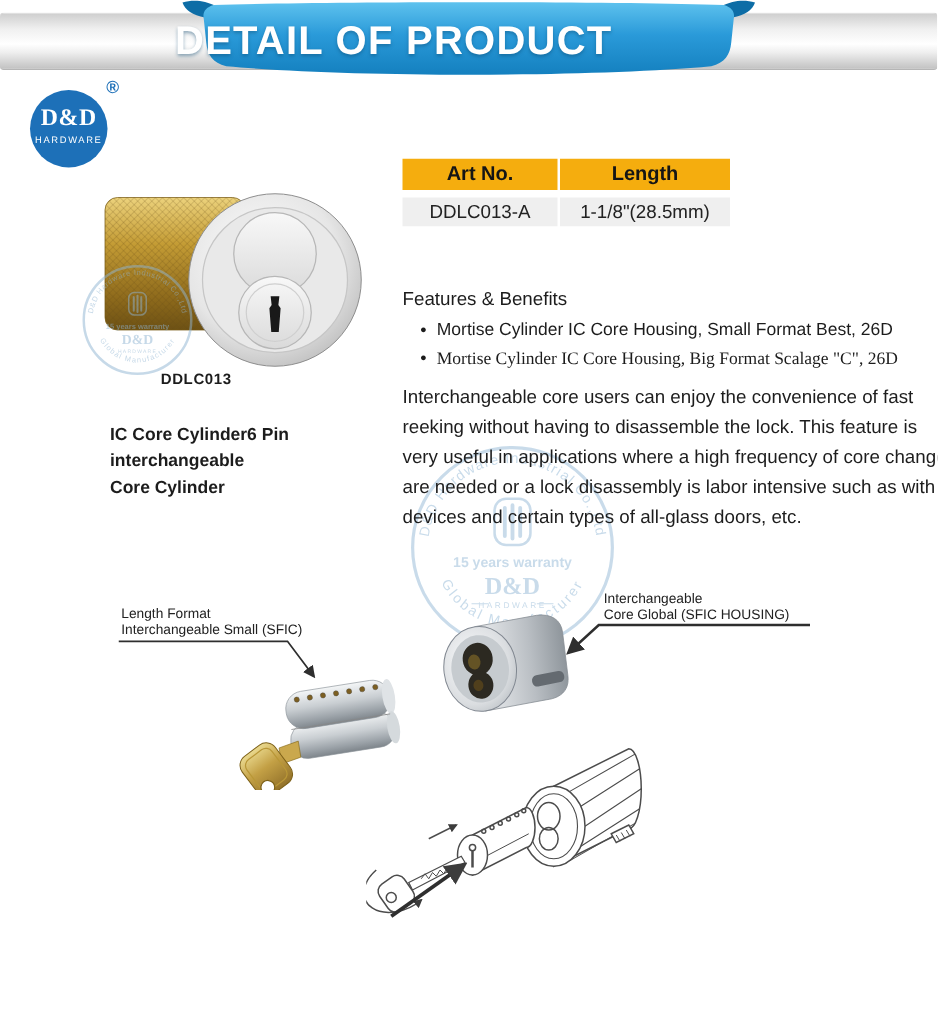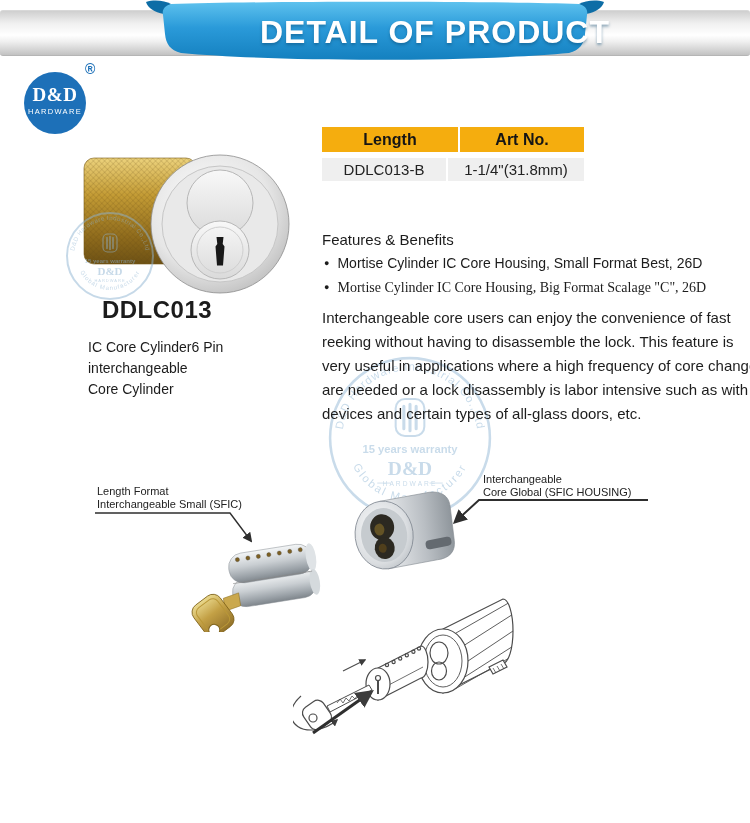--- a/index.html
+++ b/index.html
@@ -5,47 +5,47 @@
   html,body{margin:0;padding:0;background:#fff;}
   .page{position:relative;width:750px;height:823px;background:#ffffff;overflow:hidden;
         font-family:"Liberation Sans",sans-serif;color:#1c1c1c;}
 
   
   .top-bar{position:absolute;left:0;top:10px;width:750px;height:44px;border-radius:3px;
     background:linear-gradient(#cfcfcf 0%,#f0f0f0 28%,#ffffff 55%,#efefef 70%,#c2c2c2 100%);
     border-top:1px solid #d8d8d8;border-bottom:1px solid #b5b5b5;}
   .ribbon-svg{position:absolute;left:140px;top:0;width:470px;height:64px;}
   .banner-title{position:absolute;left:140px;top:11px;width:470px;height:42px;line-height:42px;
-    text-align:right;color:#ffffff;font-size:32px;font-weight:bold;letter-spacing:1px;
+    text-align:left;color:#ffffff;font-size:32px;font-weight:bold;letter-spacing:1px;
     text-shadow:0 2px 3px rgba(10,70,110,.45);}
 
   
   .logo-circle{position:absolute;left:24px;top:72px;width:62px;height:62px;border-radius:50%;
     background:#1d70b8;color:#fff;text-align:center;}
   .logo-dd{font-family:"Liberation Serif",serif;font-weight:bold;font-size:19px;padding-top:12px;letter-spacing:.5px;}
   .logo-hw{font-size:7.5px;letter-spacing:1.3px;margin-top:1px;}
   .logo-reg{position:absolute;left:85px;top:61px;color:#1d70b8;font-size:14px;font-weight:bold;}
 
   
   .product-photo{position:absolute;left:70px;top:144px;width:228px;height:160px;}
   .mini-watermark{position:absolute;left:64px;top:210px;width:92px;height:92px;opacity:.5;color:#8fb4d2;}
   .product-code{position:absolute;left:86px;top:296px;width:142px;text-align:center;
-    font-size:24px;font-weight:bold;letter-spacing:.5px;}
-  .product-desc{position:absolute;left:88px;top:337px;font-size:14px;font-weight:normal;line-height:21px;}
+    font-size:12px;font-weight:bold;letter-spacing:.5px;}
+  .product-desc{position:absolute;left:88px;top:337px;font-size:14px;font-weight:bold;line-height:21px;}
 
   
   .spec-table{position:absolute;left:322px;top:127px;width:262px;font-size:15px;}
   .trow{display:flex;gap:2px;margin-bottom:6px;}
   .cell{background:#efefef;height:23px;line-height:23px;text-align:center;color:#222;}
   .cell.c1{width:124px;} .cell.c2{width:136px;}
   .thead .cell{background:#f5ad0e;font-weight:bold;height:25px;line-height:25px;font-size:16px;color:#151515;}
 
   
   .feat-head{position:absolute;left:322px;top:231px;font-size:15px;font-weight:normal;}
-  .bullet{position:absolute;left:324px;font-size:14px;white-space:nowrap;}
+  .bullet{position:absolute;left:336px;font-size:14px;white-space:nowrap;}
   .bullet::before{content:"●";font-size:9px;vertical-align:2px;margin-right:8px;}
   .b1{top:255px;} .b2{top:280px;font-family:Liberation Serif, serif;}
   .para{position:absolute;left:322px;top:306px;font-size:15px;line-height:24px;color:#1d1d1d;white-space:nowrap;}
 
   
   .watermark{position:absolute;left:326px;top:354px;width:168px;height:168px;opacity:.55;color:#9dbfda;}
 
   
   .callout{position:absolute;font-size:11px;line-height:13px;color:#222;}
   .co-left{left:97px;top:485px;}
@@ -165,26 +165,26 @@
 
   <div class="product-code">DDLC013</div>
   <div class="product-desc">
     <div>IC Core Cylinder6 Pin</div>
     <div>interchangeable</div>
     <div>Core Cylinder</div>
   </div>
 
   <div class="spec-table">
     <div class="trow thead">
+      <div class="cell c1">Art No.</div>
       <div class="cell c2">Length</div>
-      <div class="cell c1">Art No.</div>
     </div>
     <div class="trow">
-      <div class="cell c1">DDLC013-B</div>
-      <div class="cell c2">1-1/4"(31.8mm)</div>
+      <div class="cell c1">DDLC013-A</div>
+      <div class="cell c2">1-1/8"(28.5mm)</div>
     </div>
   </div>
 
   <div class="feat-head">Features &amp; Benefits</div>
   <div class="bullet b1">Mortise Cylinder IC Core Housing, Small Format Best, 26D</div>
   <div class="bullet b2">Mortise Cylinder IC Core Housing, Big Format Scalage "C", 26D</div>
   <div class="para">
     <div>Interchangeable core users can enjoy the convenience of fast</div>
     <div>reeking without having to disassemble the lock. This feature is</div>
     <div>very useful in applications where a high frequency of core changes</div>

